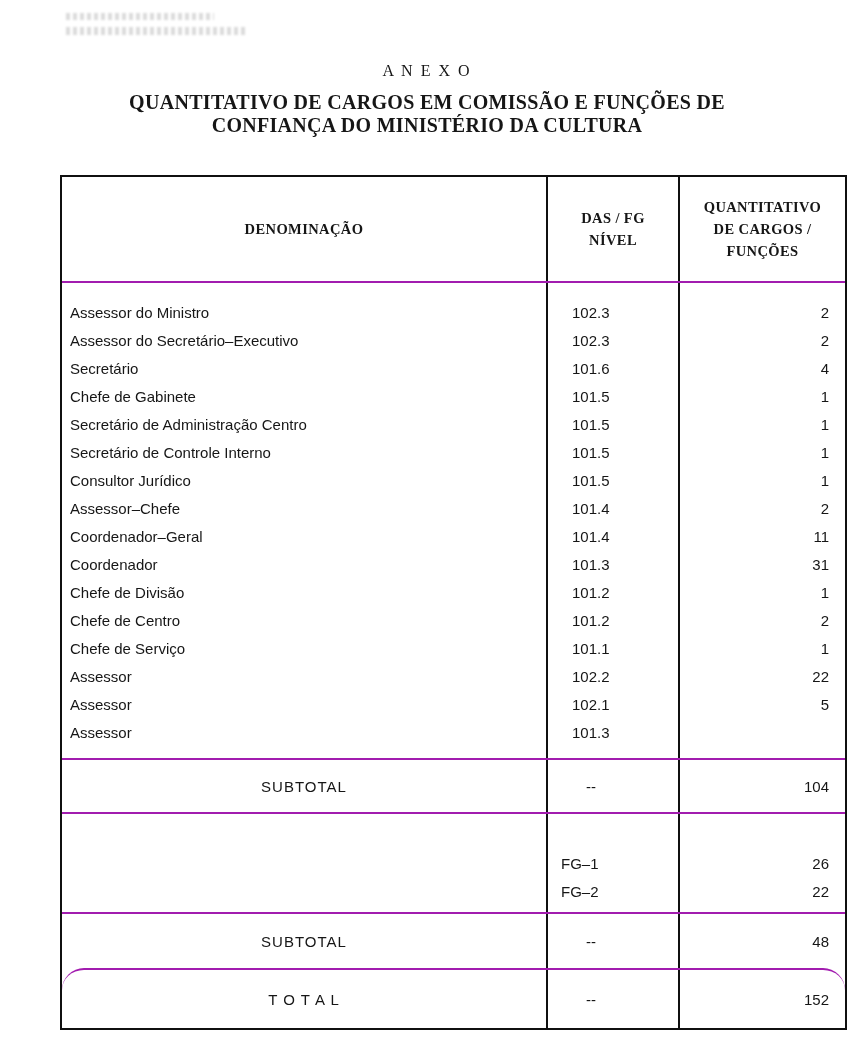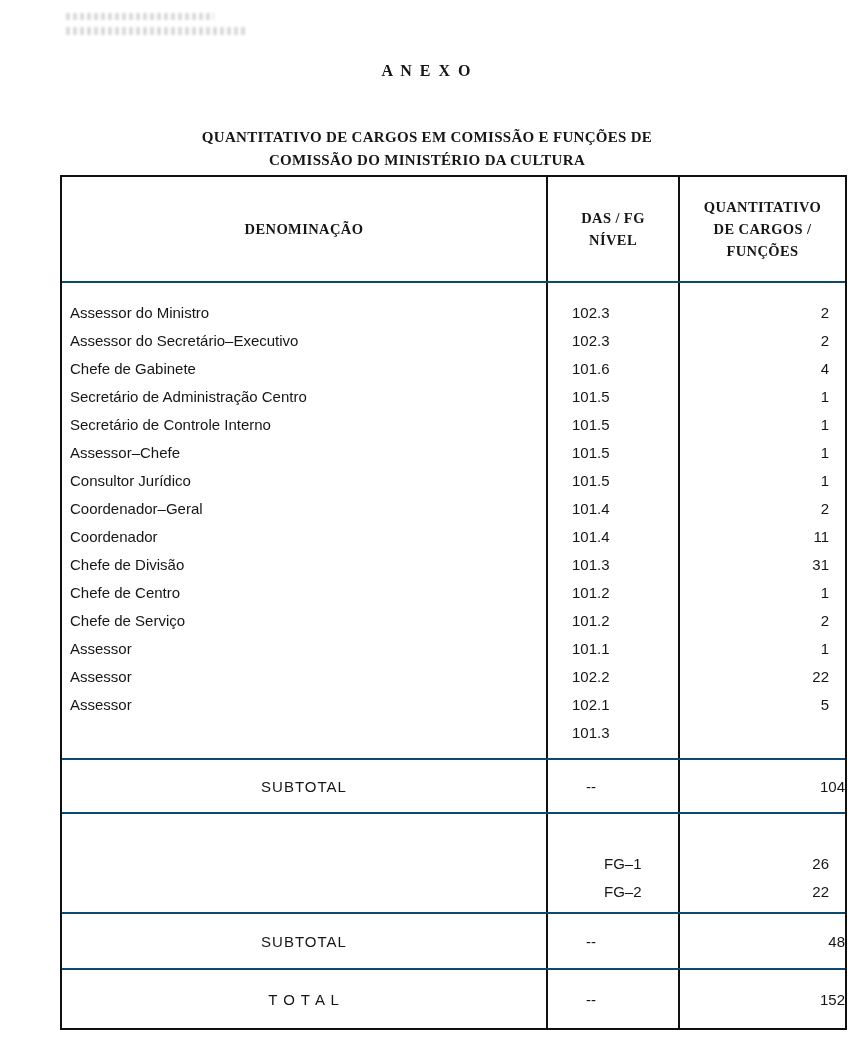--- a/index.html
+++ b/index.html
@@ -11,83 +11,83 @@
   
   .smudge-line {
     position:absolute; opacity:.45; filter:blur(1.2px);
     background:repeating-linear-gradient(90deg, rgba(110,110,110,.55) 0 4px, transparent 4px 7px);
   }
   .smudge-1 { left:66px; top:13px; width:148px; height:7px; }
   .smudge-2 { left:66px; top:27px; width:182px; height:8px; }
 
   .title {
     position:absolute; top:62px; left:0; width:100%; text-align:center;
-    font-family:"Liberation Serif", serif; font-weight:bold; font-size:16px; letter-spacing:2px;
+    font-family:"Liberation Serif", serif; font-weight:normal; font-size:16px; letter-spacing:2px;
   }
   .subtitle {
-    position:absolute; top:126px; left:0; width:100%; text-align:center;
-    font-family:"Liberation Serif", serif; font-weight:bold; font-size:15px;
+    position:absolute; top:91px; left:0; width:100%; text-align:center;
+    font-family:"Liberation Serif", serif; font-weight:bold; font-size:20px;
     line-height:23px; letter-spacing:.3px;
   }
 
   .doc-table {
     position:absolute; left:60px; top:175px; border:2px solid #101010; background:#fff;
   }
   .section { display:grid; grid-template-columns:484px 132px 167px; }
-  .section + .section { border-top:2px solid #0c4a6e; }
+  .section + .section { border-top:2px solid #a21caf; }
   .c { box-sizing:border-box; min-width:0; }
   .c2, .c3 { border-left:2px solid #101010; }
 
   .s-header { height:104px; }
   .s-header .c {
     display:flex; flex-direction:column; align-items:center; justify-content:center;
     font-family:"Liberation Serif", serif; font-weight:bold; font-size:14.5px;
     line-height:22px; letter-spacing:.4px; text-align:center;
   }
 
   .s-body { height:475px; }
   .s-body .c { padding-top:16px; }
   .line { height:28px; line-height:28px; font-size:15px; white-space:nowrap; }
   .s-body .c1 .line { padding-left:8px; }
   .s-body .c2 .line { padding-left:13px;margin-left:11px; }
   .s-body .c3 { text-align:right; }
   .s-body .c3 .line { padding-right:16px; }
 
   .s-sub1 { height:52px; }
   .s-sub2 { height:54px; }
-  .s-total { height:58px; }
+  .s-total { height:58px;border-radius:22px; }
   .cell-label {
     display:flex; align-items:center; justify-content:center;
     font-size:15px; letter-spacing:1px;
   }
   .cell-dash { display:flex; align-items:center; padding-left:38px; font-size:15px; }
   .cell-num {
     display:flex; align-items:center; justify-content:flex-end;
-    font-size:15px;
+    padding-right:16px; font-size:15px;
   }
 
   .s-fg { height:98px; }
-  .s-fg .c2, .s-fg .c3 { padding-top:36px;padding-left:43px; }
+  .s-fg .c2, .s-fg .c3 { padding-top:36px; }
   .s-fg .c2 .line { padding-left:13px; }
   .s-fg .c3 { text-align:right; }
   .s-fg .c3 .line { padding-right:16px; }
 </style>
 </head>
 <body>
 
 <div class="page">
 
   <div class="smudge-line smudge-1"></div>
   <div class="smudge-line smudge-2"></div>
 
   <div class="title">A N E X O</div>
 
   <div class="subtitle">
     <div>QUANTITATIVO DE CARGOS EM COMISSÃO E FUNÇÕES DE</div>
-    <div>COMISSÃO DO MINISTÉRIO DA CULTURA</div>
+    <div>CONFIANÇA DO MINISTÉRIO DA CULTURA</div>
   </div>
 
   <div class="doc-table">
 
     <div class="section s-header">
       <div class="c c1">DENOMINAÇÃO</div>
       <div class="c c2">
         <div>DAS / FG</div>
         <div>NÍVEL</div>
       </div>
@@ -95,25 +95,26 @@
         <div>QUANTITATIVO</div>
         <div>DE  CARGOS /</div>
         <div>FUNÇÕES</div>
       </div>
     </div>
 
     <div class="section s-body">
       <div class="c c1">
         <div class="line">Assessor do Ministro</div>
         <div class="line">Assessor do Secretário–Executivo</div>
+        <div class="line">Secretário</div>
         <div class="line">Chefe de Gabinete</div>
         <div class="line">Secretário de Administração Centro</div>
         <div class="line">Secretário de Controle Interno</div>
+        <div class="line">Consultor Jurídico</div>
         <div class="line">Assessor–Chefe</div>
-        <div class="line">Consultor Jurídico</div>
         <div class="line">Coordenador–Geral</div>
         <div class="line">Coordenador</div>
         <div class="line">Chefe de Divisão</div>
         <div class="line">Chefe de Centro</div>
         <div class="line">Chefe de Serviço</div>
         <div class="line">Assessor</div>
         <div class="line">Assessor</div>
         <div class="line">Assessor</div>
       </div>
       <div class="c c2">

